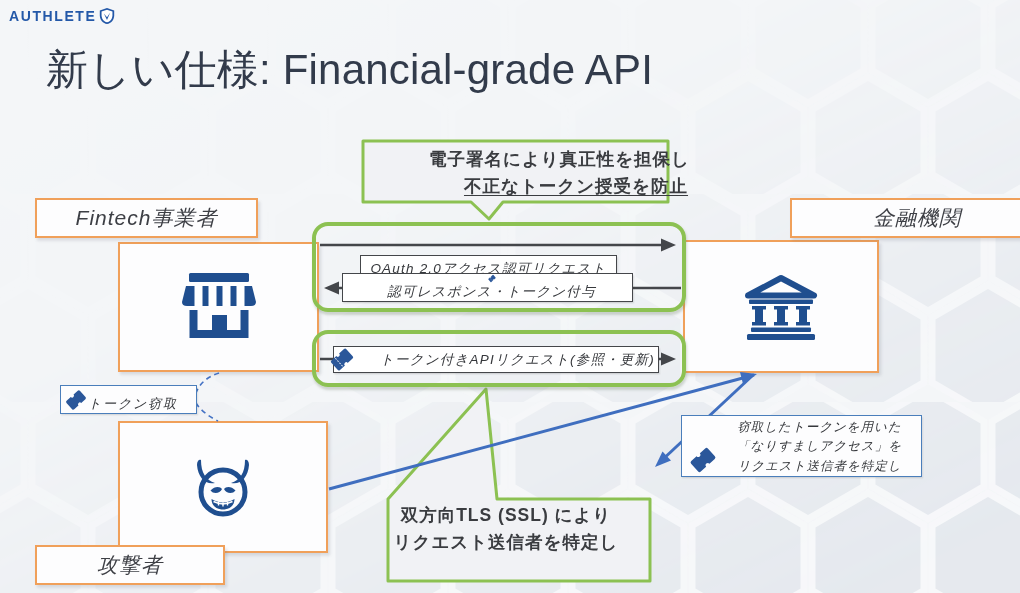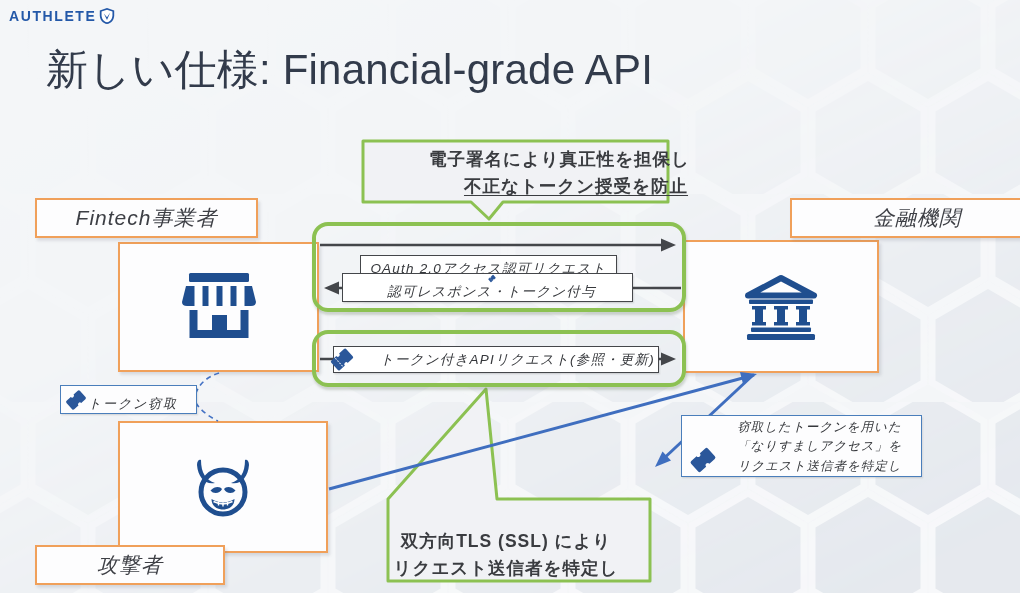--- a/index.html
+++ b/index.html
@@ -227,18 +227,18 @@
       <div>「なりすましアクセス」を</div>
       <div>リクエスト送信者を特定し</div>
     </div>
   </div>
 
   <div class="callout-text" style="left:385px;top:146px;width:349px;text-align:center;">
     <div>電子署名により真正性を担保し</div>
     <div class="u">不正なトークン授受を防止</div>
   </div>
 
-  <div class="callout-text" style="left:388px;top:502px;width:236px;margin-top:26px;">
+  <div class="callout-text" style="left:388px;top:502px;width:236px;">
     <div>双方向TLS (SSL) により</div>
     <div>リクエスト送信者を特定し</div>
   </div>
 
 </div>
 
 </body></html>

